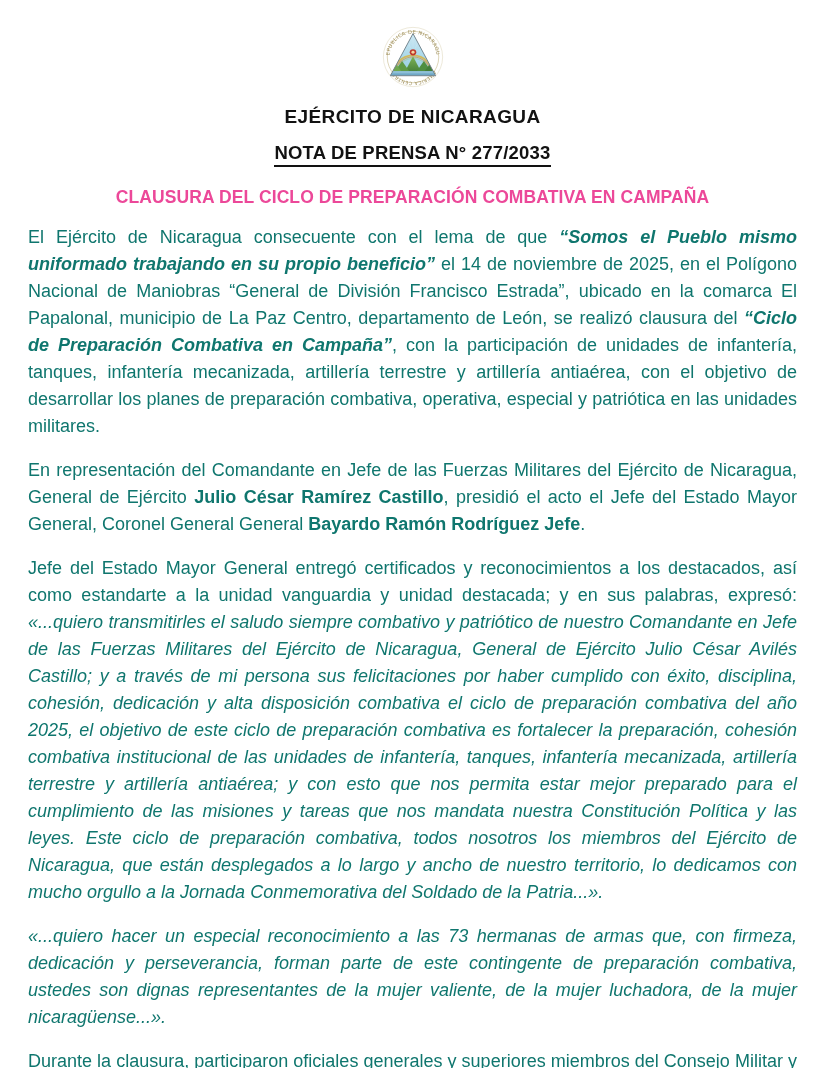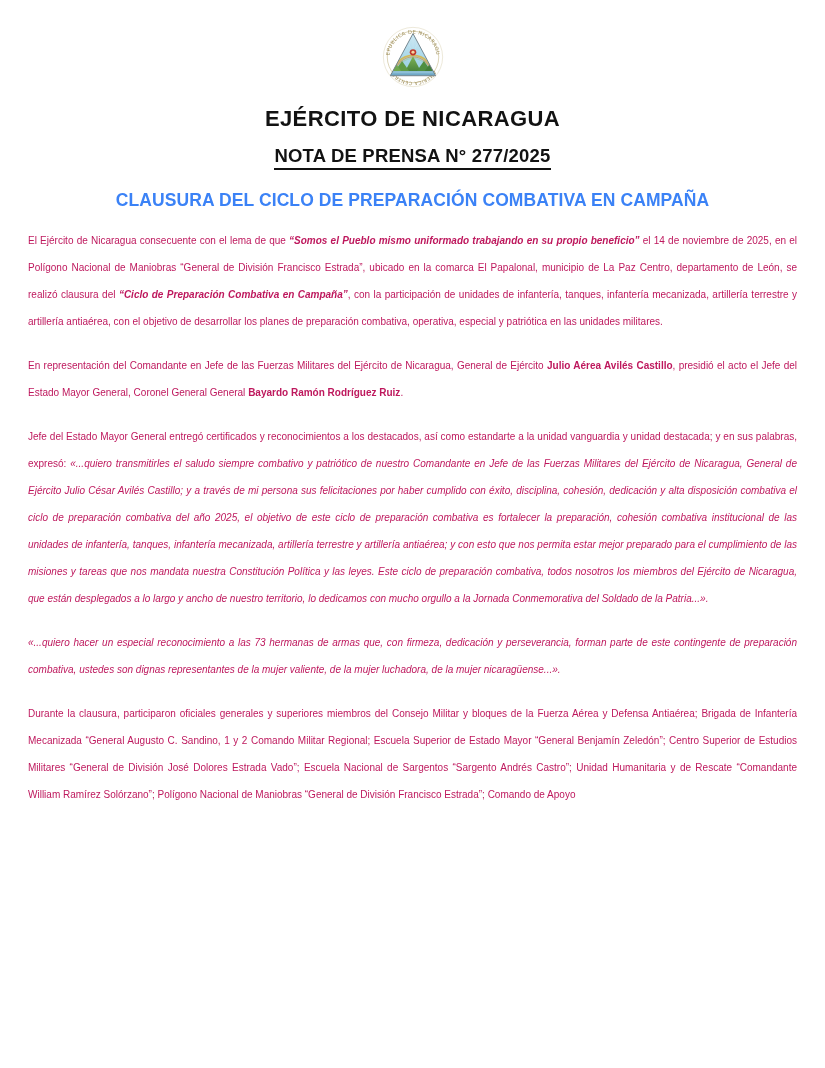--- a/index.html
+++ b/index.html
@@ -33,21 +33,21 @@
   .emblem {
     position: relative;
     width: 78px;
     height: 78px;
   }
   .emblem svg { display:block; width:78px; height:78px; }
 
   
   .doc-title {
     text-align: center;
-    font-size: 22px;
+    font-size: 19px;
     font-weight: bold;
     letter-spacing: 0.4px;
     color: #121212;
     margin: 4px 0 0 0;
     line-height: 1.15;
   }
   .doc-subtitle-wrap {
     text-align: center;
     margin-top: 14px;
   }
@@ -57,34 +57,34 @@
     font-weight: bold;
     color: #121212;
     border-bottom: 2px solid #121212;
     padding-bottom: 1px;
     letter-spacing: 0.2px;
   }
   .doc-heading {
     text-align: center;
     font-size: 17.5px;
     font-weight: bold;
-    color: #3b82f6;
+    color: #ec4899;
     margin: 20px 0 0 0;
     letter-spacing: 0.1px;
   }
 
   
   .body-text { margin-top: 16px; }
   p.para {
     margin: 0 0 17px 0;
-    font-size: 10px;
+    font-size: 18px;
     line-height: 27px;
     text-align: justify;
     text-justify: inter-word;
-    color: #be185d;
+    color: #0f766e;
     hyphens: none;
   }
   p.para:last-child { margin-bottom: 0; }
   .bi { font-weight: bold; font-style: italic; }
   .b  { font-weight: bold; }
   .quote-block {
     font-weight: normal;
     font-style: italic;
   }
 </style>
@@ -148,30 +148,30 @@
           </g>
         </g>
         <polygon points="50,20 79,74 21,74" fill="none" stroke="#6f7f88" stroke-width="1.2"></polygon>
       </svg>
     </div>
   </div>
 
   <h1 class="doc-title">EJÉRCITO DE NICARAGUA</h1>
 
   <div class="doc-subtitle-wrap">
-    <span class="doc-subtitle">NOTA DE PRENSA N° 277/2025</span>
+    <span class="doc-subtitle">NOTA DE PRENSA N° 277/2033</span>
   </div>
 
   <h2 class="doc-heading">CLAUSURA DEL CICLO DE PREPARACIÓN COMBATIVA EN CAMPAÑA</h2>
 
   <div class="body-text">
 
     <p class="para"><span>El Ejército de Nicaragua consecuente con el lema de que </span><span class="bi">“Somos el Pueblo mismo uniformado trabajando en su propio beneficio”</span><span> el 14 de noviembre de 2025, en el Polígono Nacional de Maniobras “General de División Francisco Estrada”, ubicado en la comarca El Papalonal, municipio de La Paz Centro, departamento de León, se realizó clausura del </span><span class="bi">“Ciclo de Preparación Combativa en Campaña”</span><span>, con la participación de unidades de infantería, tanques, infantería mecanizada, artillería terrestre y artillería antiaérea, con el objetivo de desarrollar los planes de preparación combativa, operativa, especial y patriótica en las unidades militares.</span></p>
 
-    <p class="para"><span>En representación del Comandante en Jefe de las Fuerzas Militares del Ejército de Nicaragua, General de Ejército </span><span class="b">Julio Aérea Avilés Castillo</span><span>, presidió el acto el Jefe del Estado Mayor General, Coronel General General </span><span class="b">Bayardo Ramón Rodríguez Ruiz</span><span>.</span></p>
+    <p class="para"><span>En representación del Comandante en Jefe de las Fuerzas Militares del Ejército de Nicaragua, General de Ejército </span><span class="b">Julio César Ramírez Castillo</span><span>, presidió el acto el Jefe del Estado Mayor General, Coronel General General </span><span class="b">Bayardo Ramón Rodríguez Jefe</span><span>.</span></p>
 
     <p class="para"><span>Jefe del Estado Mayor General entregó certificados y reconocimientos a los destacados, así como estandarte a la unidad vanguardia y unidad destacada; y en sus palabras, expresó: </span><span class="quote-block">«...quiero transmitirles el saludo siempre combativo y patriótico de nuestro Comandante en Jefe de las Fuerzas Militares del Ejército de Nicaragua, General de Ejército Julio César Avilés Castillo; y a través de mi persona sus felicitaciones por haber cumplido con éxito, disciplina, cohesión, dedicación y alta disposición combativa el ciclo de preparación combativa del año 2025, el objetivo de este ciclo de preparación combativa es fortalecer la preparación, cohesión combativa institucional de las unidades de infantería, tanques, infantería mecanizada, artillería terrestre y artillería antiaérea; y con esto que nos permita estar mejor preparado para el cumplimiento de las misiones y tareas que nos mandata nuestra Constitución Política y las leyes. Este ciclo de preparación combativa, todos nosotros los miembros del Ejército de Nicaragua, que están desplegados a lo largo y ancho de nuestro territorio, lo dedicamos con mucho orgullo a la Jornada Conmemorativa del Soldado de la Patria...».</span></p>
 
     <p class="para quote-block">«...quiero hacer un especial reconocimiento a las 73 hermanas de armas que, con firmeza, dedicación y perseverancia, forman parte de este contingente de preparación combativa, ustedes son dignas representantes de la mujer valiente, de la mujer luchadora, de la mujer nicaragüense...».</p>
 
     <p class="para">Durante la clausura, participaron oficiales generales y superiores miembros del Consejo Militar y bloques de la Fuerza Aérea y Defensa Antiaérea; Brigada de Infantería Mecanizada “General Augusto C. Sandino, 1 y 2 Comando Militar Regional; Escuela Superior de Estado Mayor “General Benjamín Zeledón”; Centro Superior de Estudios Militares “General de División José Dolores Estrada Vado”; Escuela Nacional de Sargentos “Sargento Andrés Castro”; Unidad Humanitaria y de Rescate “Comandante William Ramírez Solórzano”; Polígono Nacional de Maniobras “General de División Francisco Estrada”; Comando de Apoyo</p>
 
   </div>
 </div>
 

